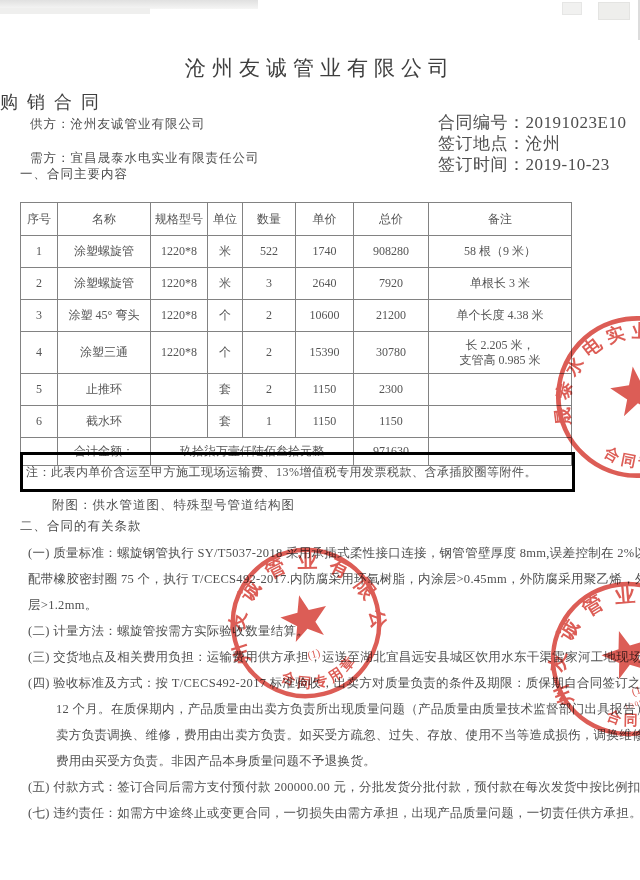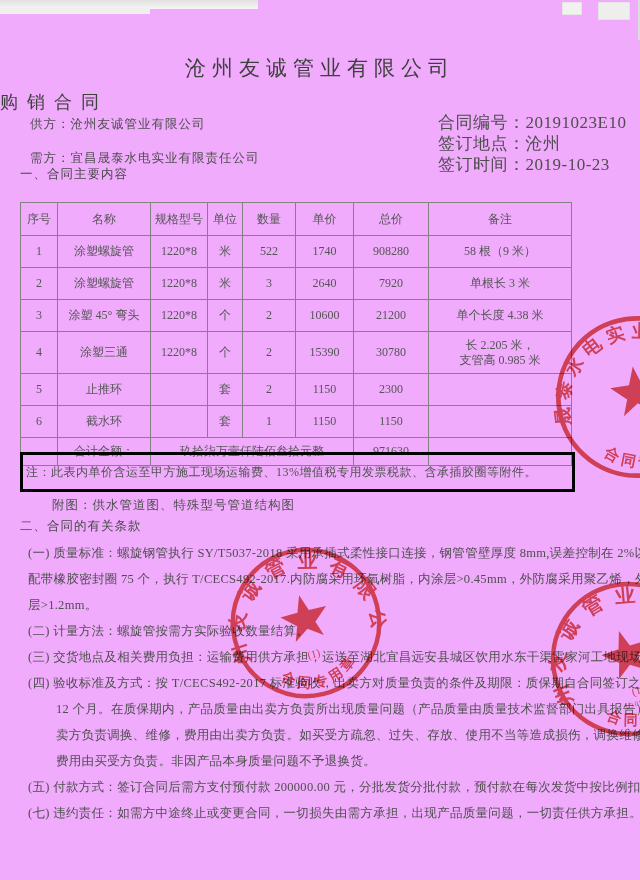--- a/index.html
+++ b/index.html
@@ -1,18 +1,18 @@
 <!DOCTYPE html>
 <html><head>
 <meta charset="utf-8">
 <style>
   html,body{margin:0;padding:0;background:#e9e9e9;}
   .page{
     position:relative;width:640px;height:880px;margin:0 auto;
-    background:#f0abfc;overflow:hidden;
+    background:#ffffff;overflow:hidden;
     font-family:"Liberation Serif","DejaVu Serif",serif;
     color:#4e4e4e;
   }
   
   .scan-band{position:absolute;top:0;left:0;width:258px;height:9px;
     background:linear-gradient(to bottom,#e0e0e0,#f6f6f5);}
   .scan-band2{position:absolute;top:8px;left:0;width:150px;height:6px;background:#efefee;}
   .scan-spot-a{position:absolute;top:2px;left:562px;width:18px;height:11px;background:#f1f1f0;border:1px solid #e6e6e5;}
   .scan-spot-b{position:absolute;top:2px;left:598px;width:30px;height:16px;background:#eeeeec;border:1px solid #e4e4e2;}
   .scan-edge-r{position:absolute;top:0;right:0;width:2px;height:40px;background:#dcdcdc;}

